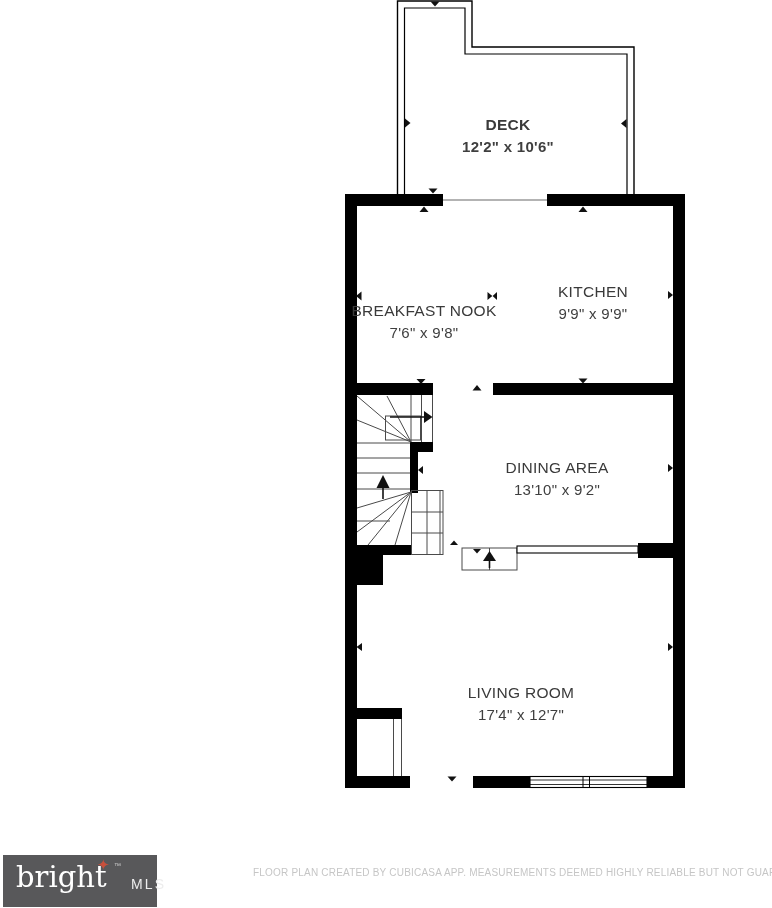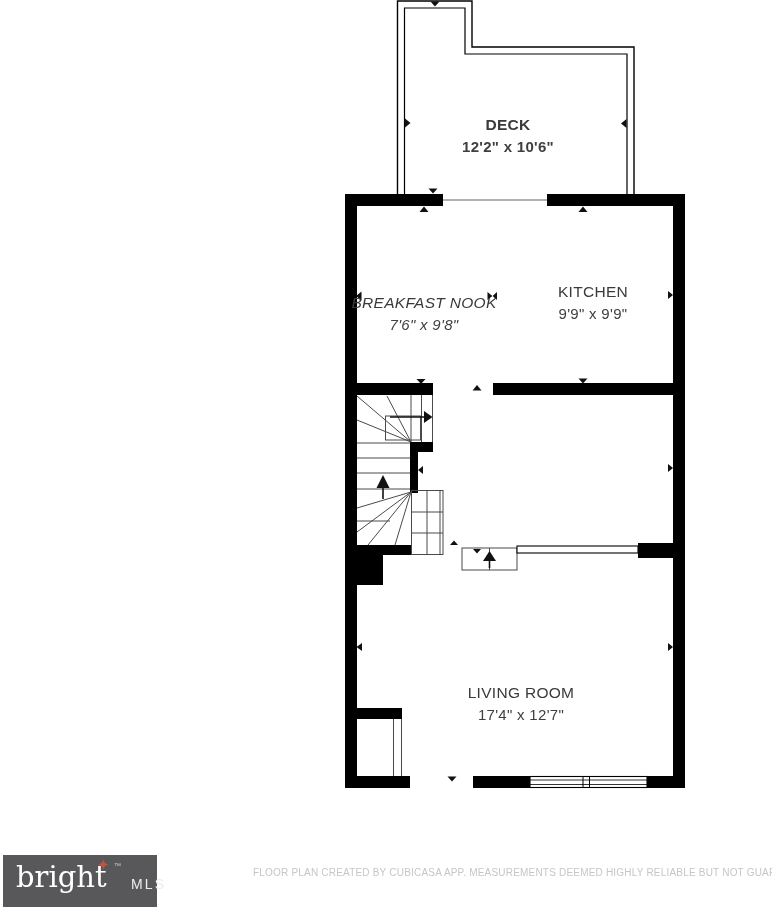--- a/index.html
+++ b/index.html
@@ -3,21 +3,21 @@
 <meta charset="utf-8">
 <style>
   html,body{margin:0;padding:0;background:#ffffff;}
   .stage{position:relative;width:772px;height:908px;background:#fff;overflow:hidden;
          font-family:"Liberation Sans",sans-serif;}
   .plan-svg{position:absolute;left:0;top:0;}
   .room-label{position:absolute;transform:translate(-50%,-50%);text-align:center;
               color:#3a3a3a;font-size:15.5px;line-height:22px;letter-spacing:.3px;white-space:nowrap;}
   .room-label .dims{font-size:15px;color:#3f3f3f;}
   .pos-deck{left:508px;top:136px;font-weight:bold;}
-  .pos-nook{left:424px;top:314px;font-style:italic;}
+  .pos-nook{left:424px;top:322px;}
   .pos-kitchen{left:582px;top:303px;margin-left:11px;}
   .pos-dining{left:557px;top:479px;}
   .pos-living{left:521px;top:704px;text-align:center;}
   .logo{position:absolute;left:3px;top:855px;width:154px;height:52px;background:#58585a;}
   .logo-word{position:absolute;left:13px;top:5px;font-family:"DejaVu Serif",serif;
              font-size:29px;color:#ffffff;letter-spacing:0;}
   .logo-star{position:absolute;left:94px;top:1px;font-size:15px;color:#c8503c;}
   .logo-tm{position:absolute;left:111px;top:7px;font-size:7px;color:#cccccc;}
   .logo-mls{position:absolute;left:128px;top:21px;font-size:14px;color:#ededed;letter-spacing:2.2px;}
   .disclaimer{position:absolute;left:253px;top:867px;font-size:10px;letter-spacing:.2px;
@@ -144,20 +144,24 @@
     <div class="dims">12'2" x 10'6"</div>
   </div>
   <div class="room-label pos-nook">
     <div>BREAKFAST NOOK</div>
     <div class="dims">7'6" x 9'8"</div>
   </div>
   <div class="room-label pos-kitchen">
     <div>KITCHEN</div>
     <div class="dims">9'9" x 9'9"</div>
   </div>
+  <div class="room-label pos-dining">
+    <div>DINING AREA</div>
+    <div class="dims">13'10" x 9'2"</div>
+  </div>
   <div class="room-label pos-living">
     <div>LIVING ROOM</div>
     <div class="dims">17'4" x 12'7"</div>
   </div>
 
   <div class="logo">
     <span class="logo-word">bright</span>
     <span class="logo-star">✦</span>
     <span class="logo-tm">™</span>
     <span class="logo-mls">MLS</span>

